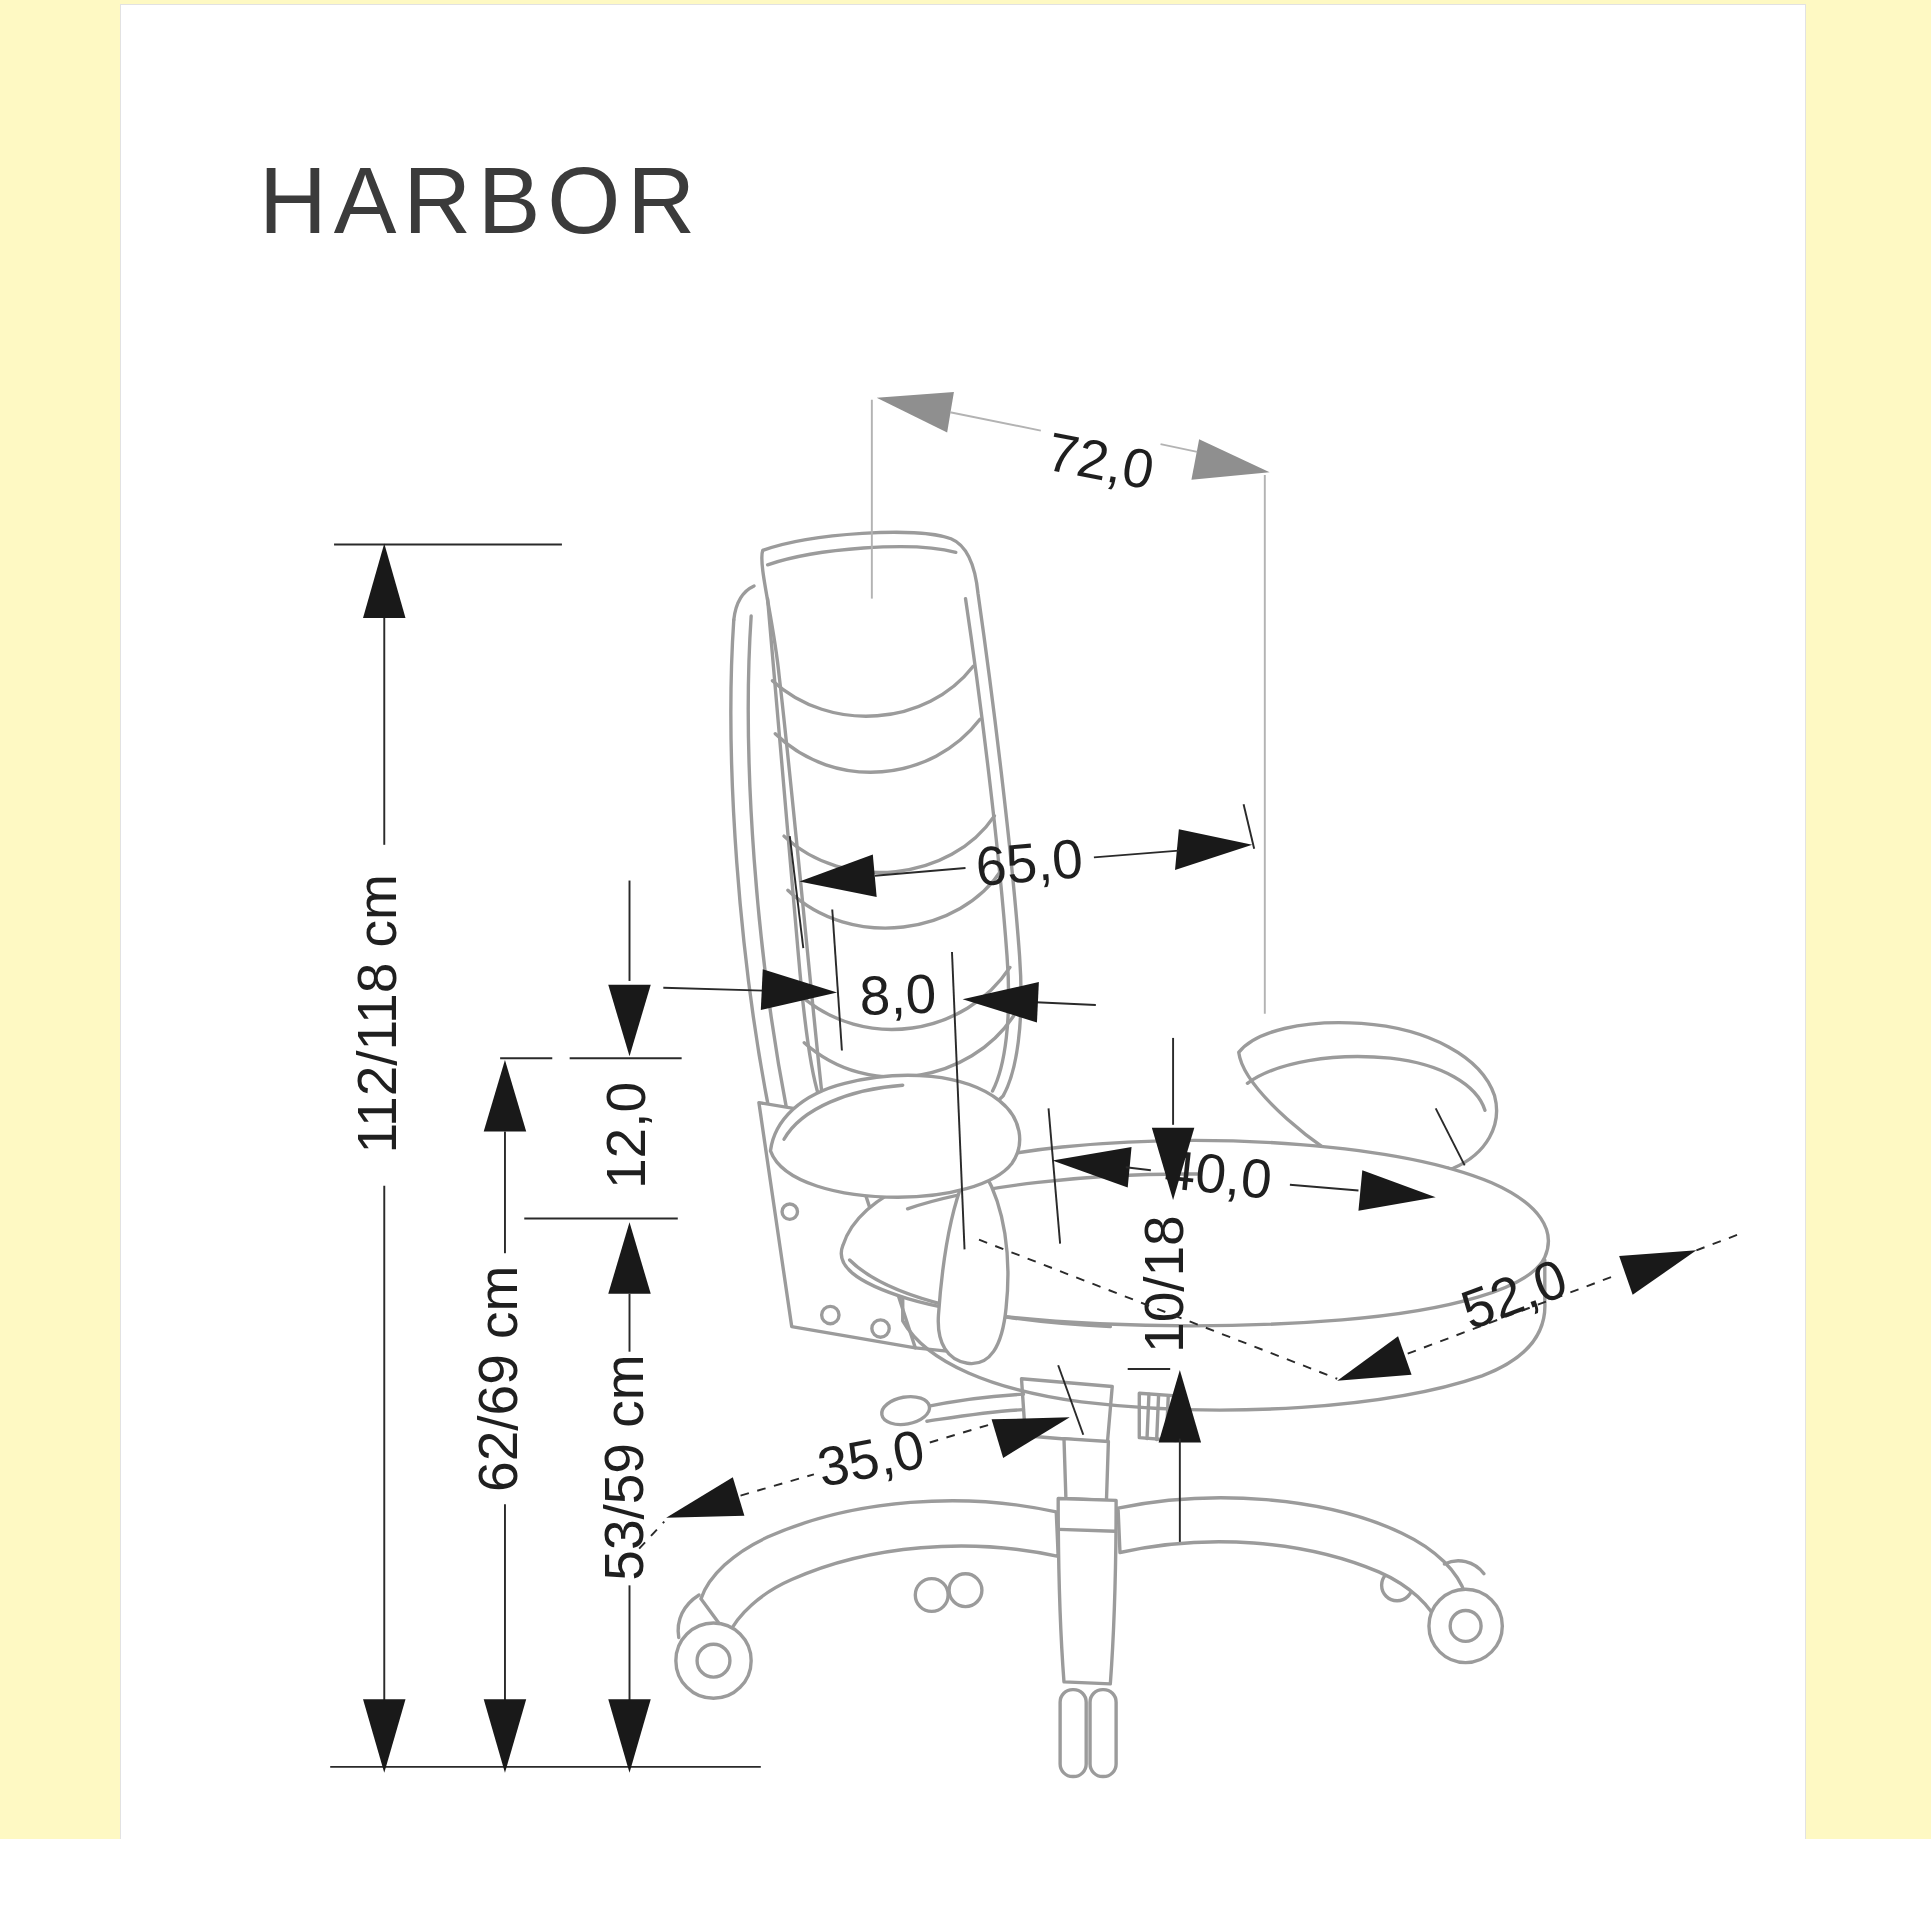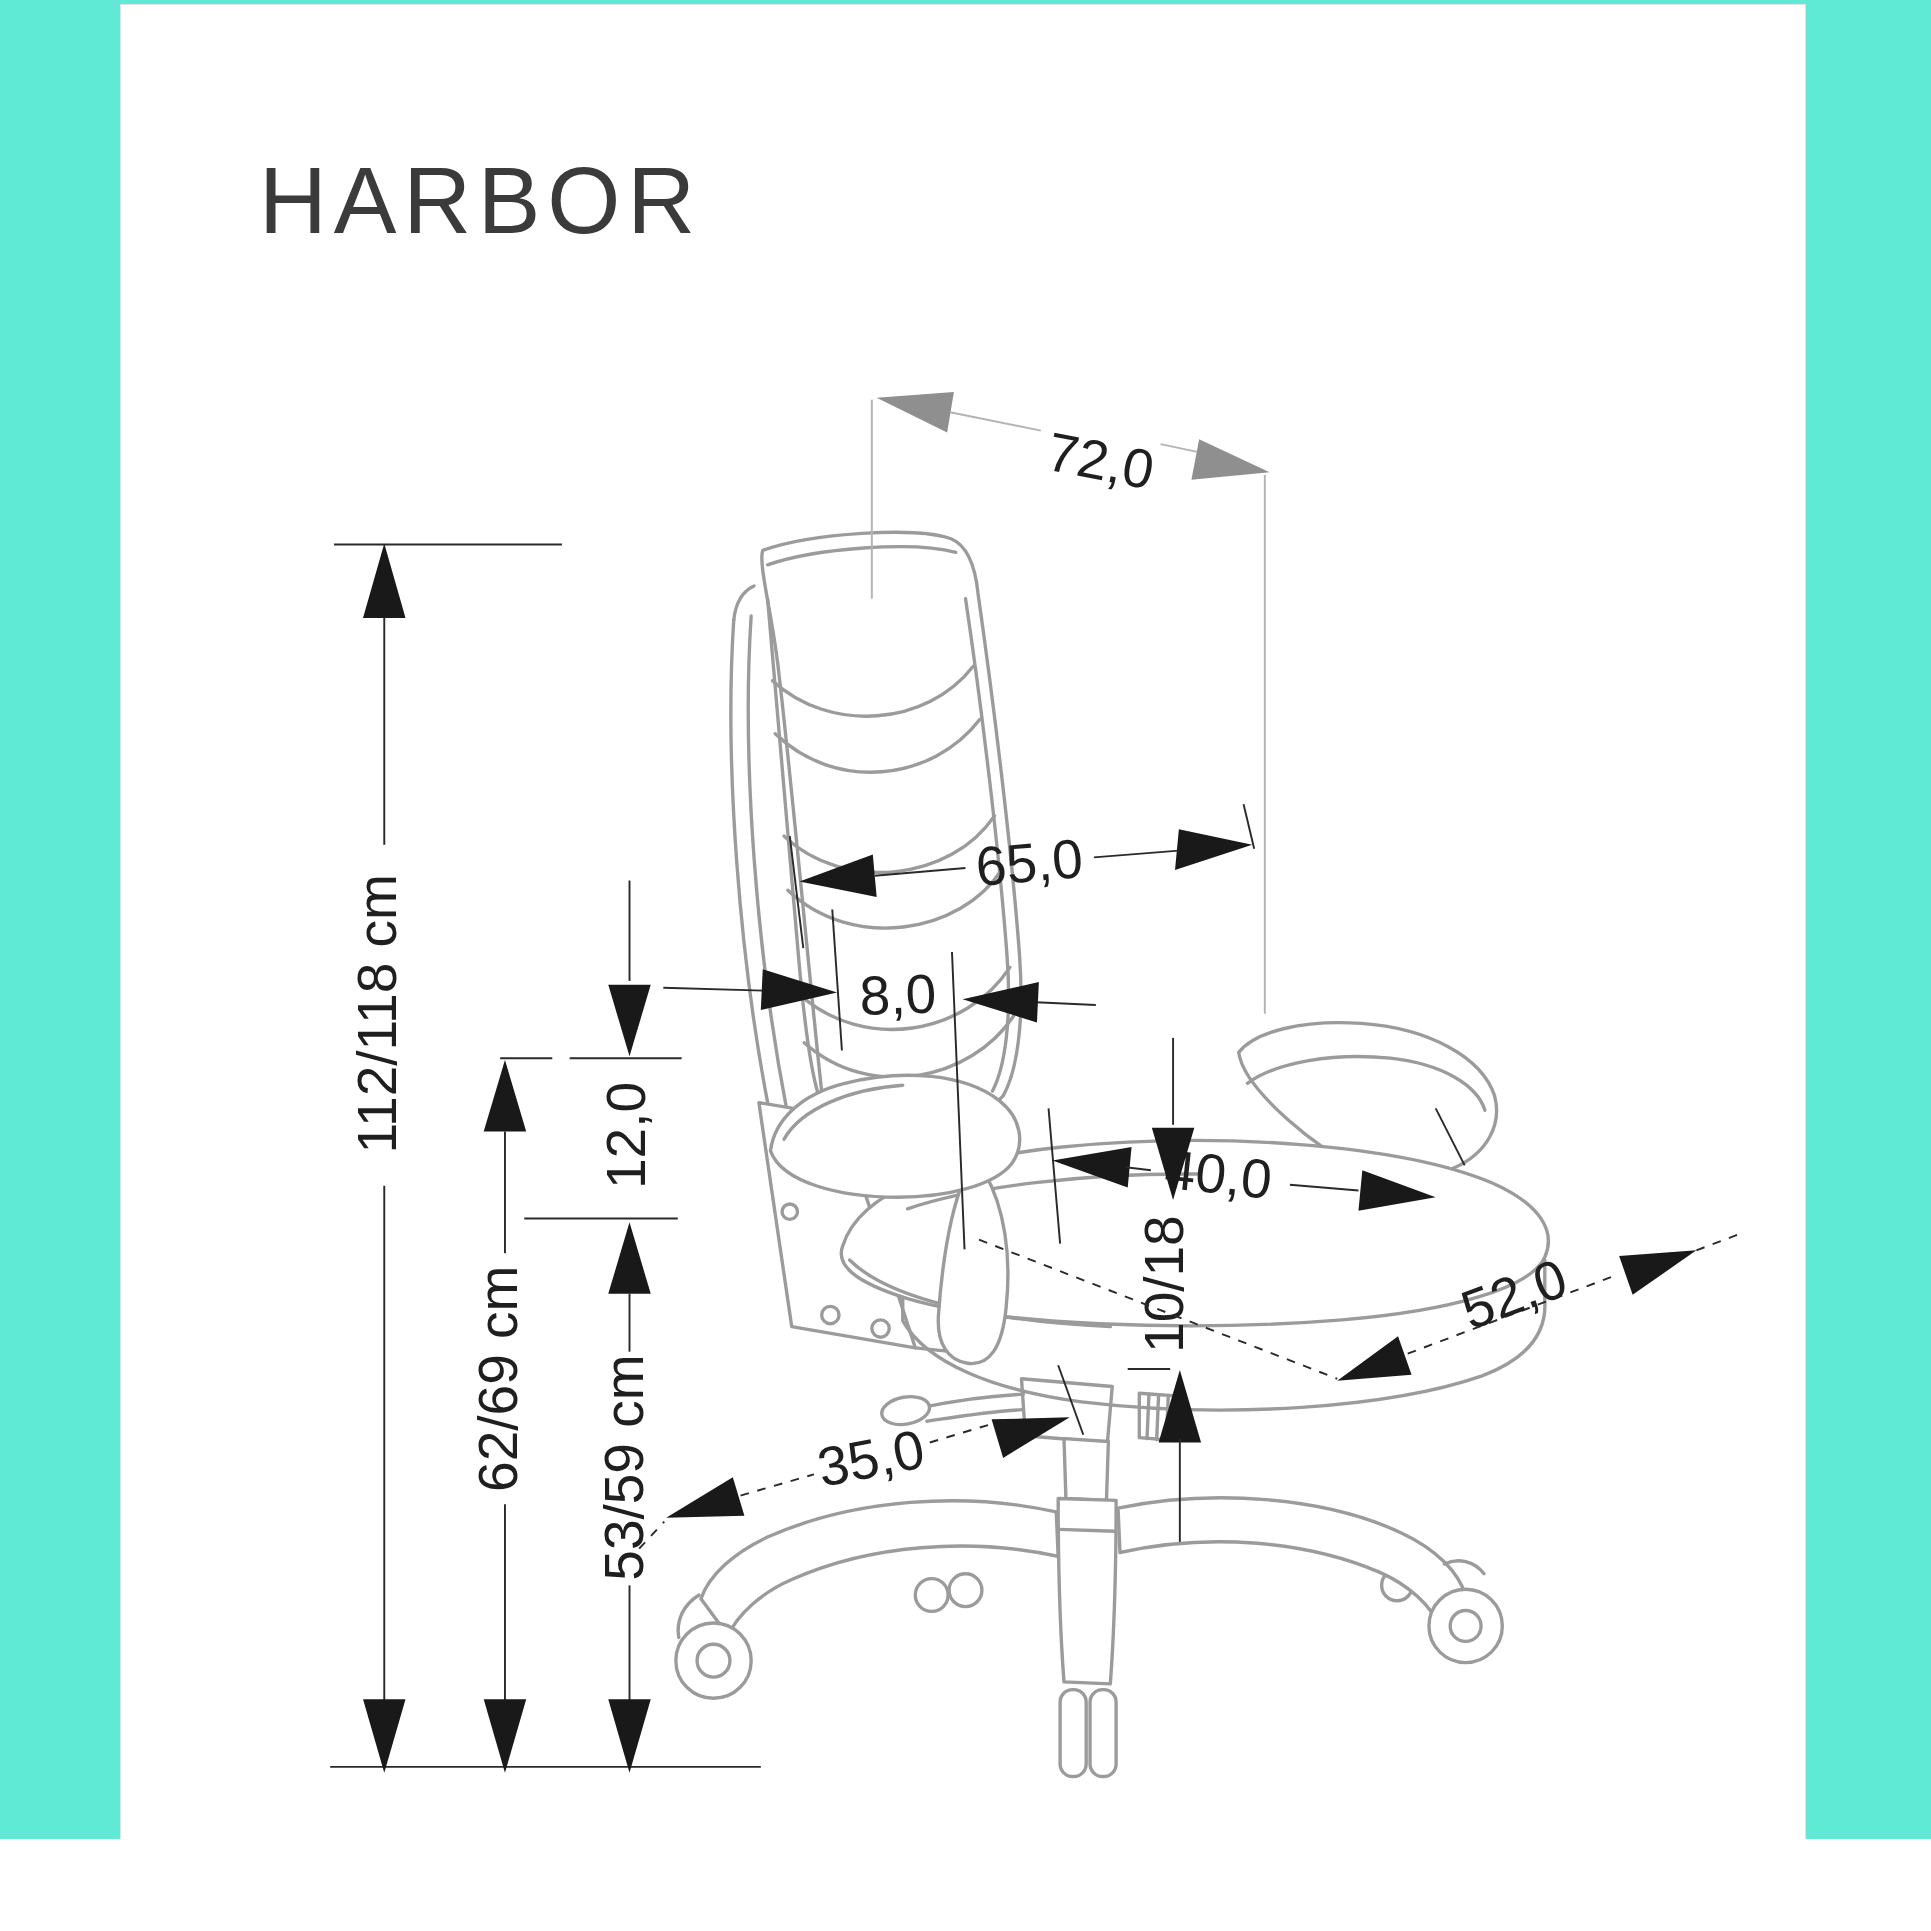--- a/index.html
+++ b/index.html
@@ -1,16 +1,16 @@
 <!DOCTYPE html>
 <html><head>
 <meta charset="utf-8">
 <style>
   html,body{margin:0;padding:0;background:#fff;}
-  .canvas{position:relative;width:1931px;height:1839px;background:#5eead4;overflow:hidden;
+  .canvas{position:relative;width:1931px;height:1839px;background:#fef9c3;overflow:hidden;
           font-family:"Liberation Sans", sans-serif;}
   .sheet{position:absolute;left:120px;top:3.9px;width:1686px;height:1921px;
          background:#fff;border:1.9px solid #e2e2e2;box-sizing:border-box;}
   .title{position:absolute;left:259px;top:147px;font-size:94px;color:#3b3b3b;
          letter-spacing:6.8px;font-weight:400;}
   svg{position:absolute;left:0;top:0;}
   svg text{font-family:"Liberation Sans", sans-serif;font-size:57px;fill:#1f1f1f;}
   .chair{stroke:#9b9b9b;stroke-width:3.5;fill:none;stroke-linecap:round;stroke-linejoin:round;}
   .chairf{stroke:#9b9b9b;stroke-width:3.5;fill:#ffffff;stroke-linejoin:round;}
   .dimline{stroke:#2a2a2a;stroke-width:2;fill:none;}

